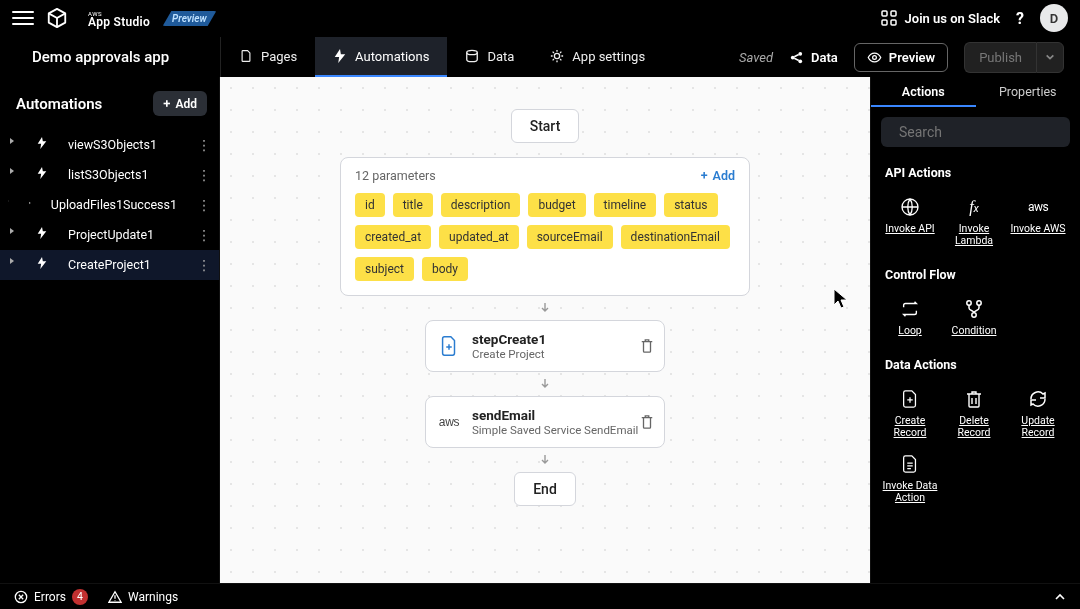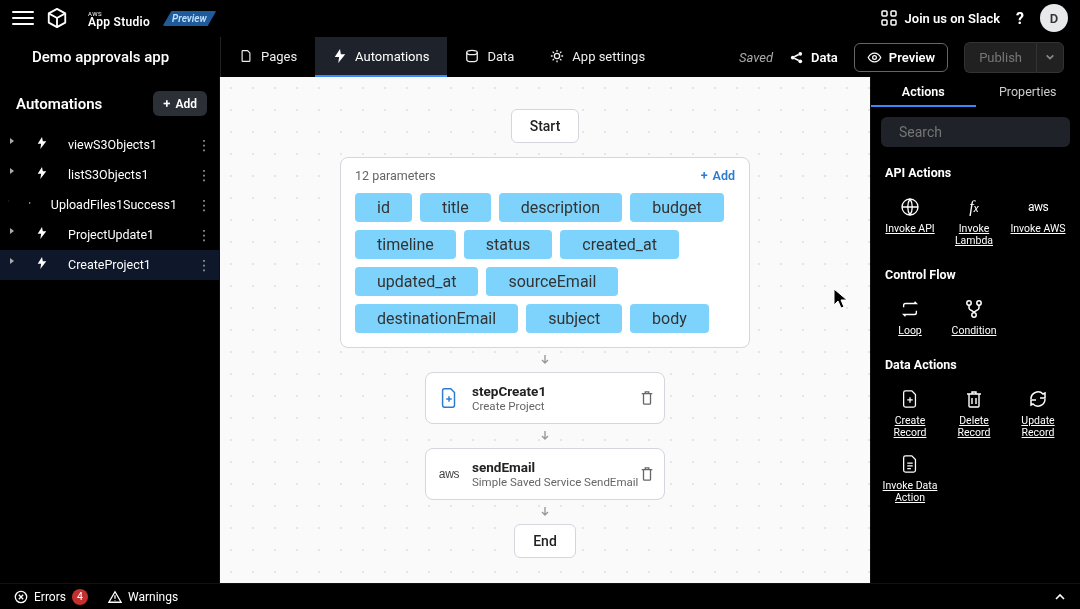--- a/index.html
+++ b/index.html
@@ -52,21 +52,21 @@
 
   
   .canvas { flex: 1; background: #fafafa; position: relative; overflow: hidden; }
   .canvas-bg { position: absolute; inset: 0; background-image: radial-gradient(#e5e5e5 1px, transparent 1px); background-size: 22px 22px; }
   .canvas-inner { position: relative; padding-top: 32px; display: flex; flex-direction: column; align-items: center; color: #222; }
   .node-pill { background: #fff; border: 1px solid #d4d6dc; border-radius: 6px; padding: 8px 18px; font-size: 14px; font-weight: 500; }
   .param-card { margin-top: 14px; width: 410px; background: #fff; border: 1px solid #d4d6dc; border-radius: 8px; padding: 10px 14px 14px; }
   .param-card .pc-head { display: flex; align-items: center; justify-content: space-between; font-size: 12.5px; color: #666; margin-bottom: 10px; }
   .pc-add { color: #2a7cd0; font-weight: 600; cursor: pointer; display: flex; align-items: center; gap: 5px; font-size: 12.5px; }
   .chips { display: flex; flex-wrap: wrap; gap: 8px; }
-  .chip { background: #7dd3fc; border-radius: 4px; padding: 5px 22px; font-size: 16px; color: #333; cursor: pointer; }
+  .chip { background: #fde047; border-radius: 4px; padding: 5px 10px; font-size: 12px; color: #333; cursor: pointer; }
   .arrow-down { margin: 6px 0; color: #999; }
   .step-card { width: 240px; background: #fff; border: 1px solid #d4d6dc; border-radius: 8px; padding: 10px 12px; display: flex; align-items: center; gap: 12px; position: relative; }
   .step-card.wide { width: 240px; }
   .step-icon { width: 22px; height: 22px; display: flex; align-items: center; justify-content: center; }
   .step-title { font-size: 13.5px; font-weight: 700; color: #222; }
   .step-sub { font-size: 11.5px; color: #666; }
   .trash { position: absolute; right: 10px; top: 50%; transform: translateY(-50%); color: #666; cursor: pointer; }
   .aws-txt { font-family: "Amazon Ember", sans-serif; font-size: 12px; color: #444; letter-spacing: -0.3px; }
   .cursor-pointer-img { position: absolute; left: 612px; top: 210px; pointer-events: none; }
 

